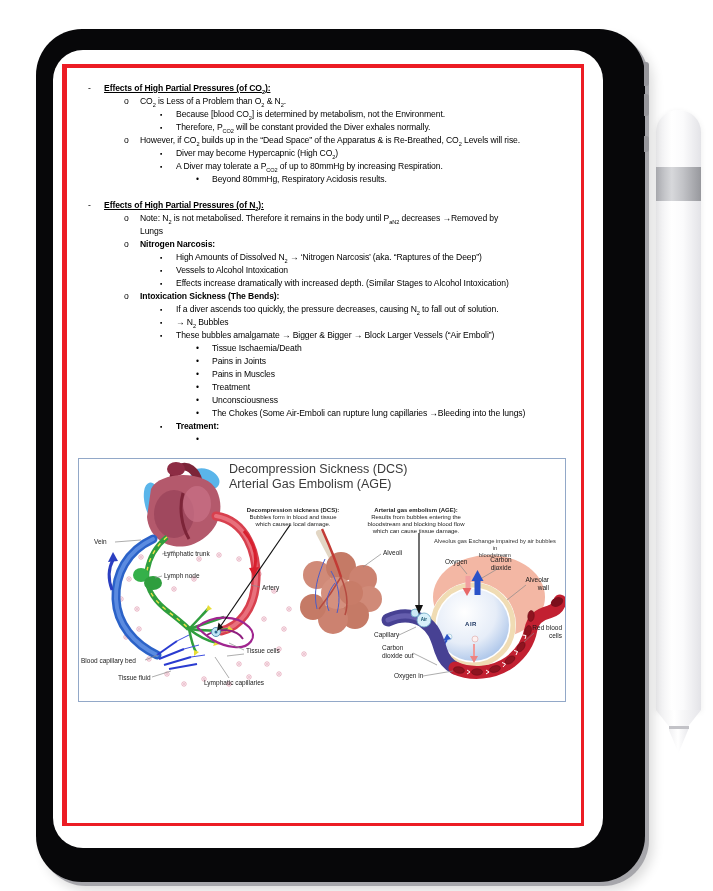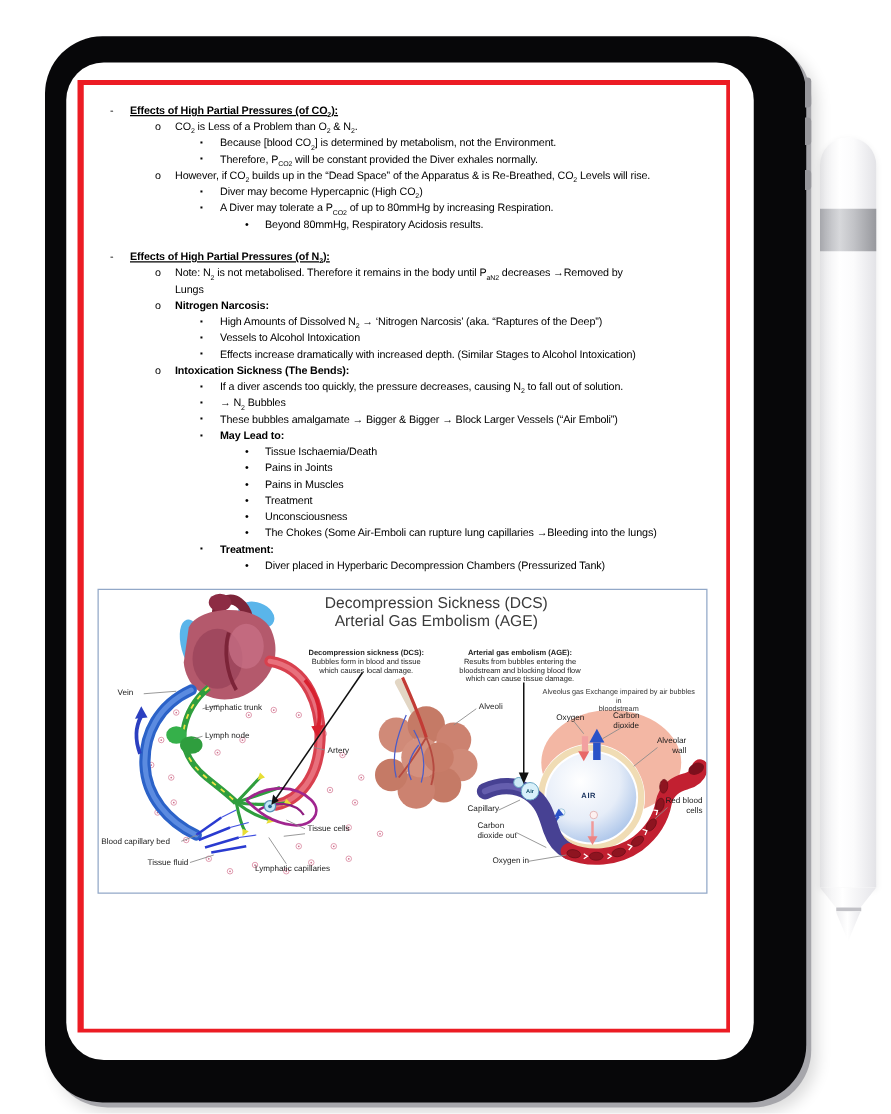--- a/index.html
+++ b/index.html
@@ -29,21 +29,21 @@
   .l4{padding-left:129px;}
   .hd .tx{font-weight:bold;text-decoration:underline;}
   .b .tx{font-weight:bold;}
   sub{font-size:65%;line-height:0;}
 
   
   .figure{position:relative;margin:12px 0 0 11px;width:486px;height:242px;border:1px solid #92a8c8;
           box-sizing:content-box;background:#fff;}
   .figure svg{position:absolute;left:0;top:0;}
   .fig-title{position:absolute;left:270px;top:3px;transform:translateX(-50%);width:240px;
-             text-align:center;font-size:12.5px;line-height:14.5px;color:#3a3a3a;}
+             font-size:12.5px;line-height:14.5px;color:#3a3a3a;}
   .fig-note{position:absolute;text-align:center;font-size:6px;line-height:7px;color:#222;
             transform:translateX(-50%);white-space:pre-line;}
   .fig-note .t{font-weight:bold;display:block;}
   .fig-label{position:absolute;font-size:6.5px;line-height:7.5px;color:#1a1a1a;white-space:pre-line;}
   .fig-label.ctr{transform:translateX(-50%);text-align:center;}
   .fig-label.rt{text-align:right;}
   .alv-note{position:absolute;left:416px;top:79px;transform:translateX(-50%);width:124px;
             text-align:center;font-size:5.8px;line-height:6.8px;color:#333;white-space:pre-line;}
   .air-label{position:absolute;left:392px;top:162px;transform:translate(-50%,0);
              font-size:6px;font-weight:bold;color:#16305c;letter-spacing:.5px;}
@@ -154,55 +154,50 @@
               <span class="tx">If a diver ascends too quickly, the pressure decreases, causing N<sub>2</sub> to fall out of solution.</span>
             </div>
           <div class="ln l3">
               <span class="bu">▪</span>
               <span class="tx">→ N<sub>2</sub> Bubbles</span>
             </div>
           <div class="ln l3">
               <span class="bu">▪</span>
               <span class="tx">These bubbles amalgamate → Bigger &amp; Bigger → Block Larger Vessels (“Air Emboli”)</span>
             </div>
+          <div class="ln l4">
+              <span class="bu">•</span>
+              <span class="tx">Tissue Ischaemia/Death</span>
+            </div>
+          <div class="ln l4">
+              <span class="bu">•</span>
+              <span class="tx">Pains in Joints</span>
+            </div>
+          <div class="ln l4">
+              <span class="bu">•</span>
+              <span class="tx">Pains in Muscles</span>
+            </div>
+          <div class="ln l4">
+              <span class="bu">•</span>
+              <span class="tx">Treatment</span>
+            </div>
+          <div class="ln l4">
+              <span class="bu">•</span>
+              <span class="tx">Unconsciousness</span>
+            </div>
+          <div class="ln l4">
+              <span class="bu">•</span>
+              <span class="tx">The Chokes (Some Air-Emboli can rupture lung capillaries →Bleeding into the lungs)</span>
+            </div>
           <div class="ln l3 b">
               <span class="bu">▪</span>
-              <span class="tx">May Lead to:</span>
-            </div>
-          <div class="ln l4">
-              <span class="bu">•</span>
-              <span class="tx">Tissue Ischaemia/Death</span>
-            </div>
-          <div class="ln l4">
-              <span class="bu">•</span>
-              <span class="tx">Pains in Joints</span>
-            </div>
-          <div class="ln l4">
-              <span class="bu">•</span>
-              <span class="tx">Pains in Muscles</span>
-            </div>
-          <div class="ln l4">
-              <span class="bu">•</span>
-              <span class="tx">Treatment</span>
-            </div>
-          <div class="ln l4">
-              <span class="bu">•</span>
-              <span class="tx">Unconsciousness</span>
-            </div>
-          <div class="ln l4">
-              <span class="bu">•</span>
-              <span class="tx">The Chokes (Some Air-Emboli can rupture lung capillaries →Bleeding into the lungs)</span>
-            </div>
-          <div class="ln l3 b">
-              <span class="bu">▪</span>
               <span class="tx">Treatment:</span>
             </div>
           <div class="ln l4">
               <span class="bu">•</span>
-              <span class="tx">Diver placed in Hyperbaric Decompression Chambers (Pressurized Tank)</span>
             </div>
         </div>
 
         <div class="figure">
           <svg width="486" height="242" viewBox="0 0 486 242">
             <defs>
               <radialGradient id="sphereG" cx="38%" cy="32%" r="80%">
                 <stop offset="0%" stop-color="#ffffff"></stop>
                 <stop offset="55%" stop-color="#e6edf8"></stop>
                 <stop offset="100%" stop-color="#9dbbe6"></stop>

